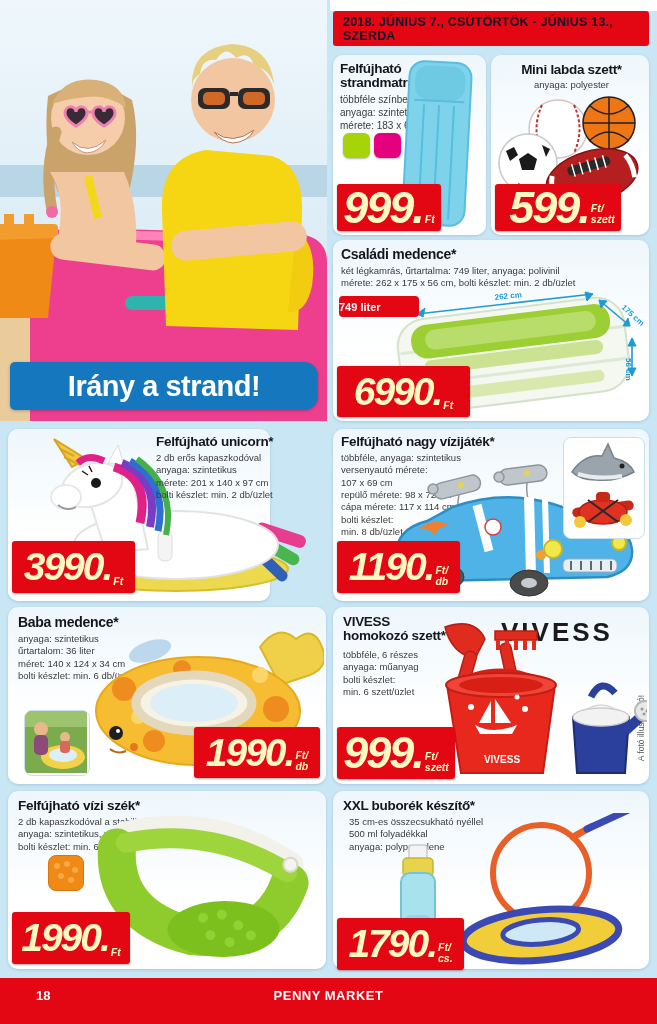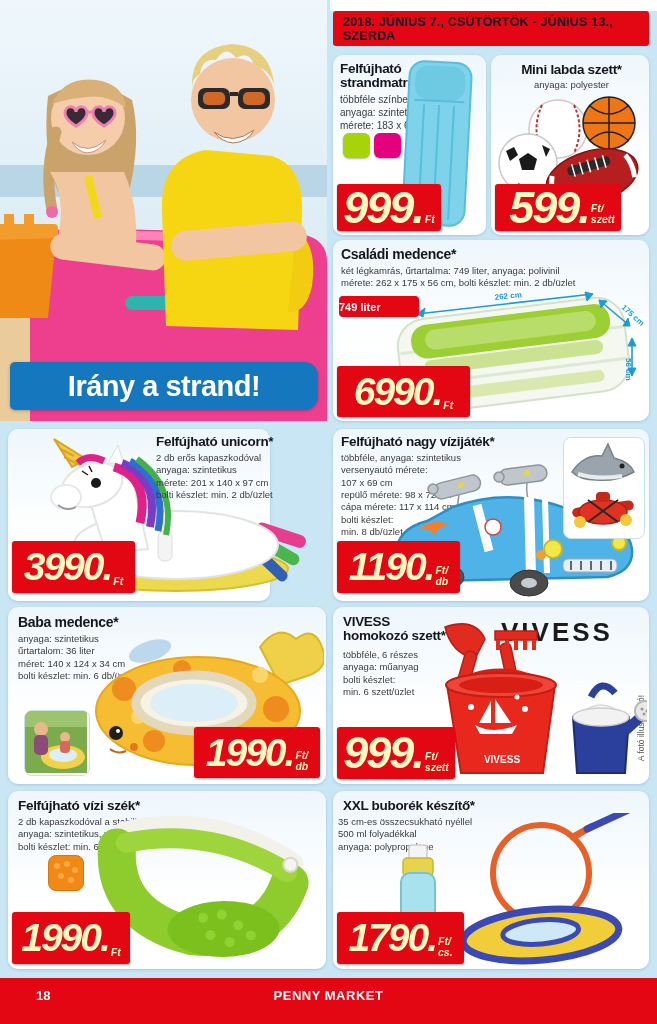--- a/index.html
+++ b/index.html
@@ -459,21 +459,21 @@
     <div class="price" style="left:4px;top:121px;width:118px;height:52px;">
       <span class="price-num num-4">1990.</span>
       <span class="unit">
           <span>Ft</span>
         </span>
     </div>
   </div>
 
   <div class="card" style="left:333px;top:791px;width:316px;height:178px;">
     <div class="p-title" style="left:10px;top:8px;width:220px;">XXL buborék készítő*</div>
-    <div class="p-desc" style="left:5px;top:25px;width:200px;">
+    <div class="p-desc" style="left:16px;top:25px;width:200px;">
       <div>35 cm-es összecsukható nyéllel</div>
       <div>500 ml folyadékkal</div>
       <div>anyaga: polypropylene</div>
     </div>
     <svg class="art" style="left:40px;top:22px;" width="270" height="152" viewBox="0 0 270 152">
       <g>
         <circle cx="168" cy="60" r="48" fill="none" stroke="#e85f28" stroke-width="6"></circle>
         <circle cx="168" cy="108" r="4" fill="#e85f28"></circle>
         <line x1="200" y1="24" x2="218" y2="14" stroke="#e85f28" stroke-width="7" stroke-linecap="round"></line>
         <line x1="214" y1="16" x2="262" y2="-6" stroke="#3a49b4" stroke-width="7" stroke-linecap="round"></line>
@@ -483,21 +483,21 @@
         <rect x="36" y="32" width="18" height="15" rx="3" fill="#f4f4f4" stroke="#cccccc" stroke-width="1.5"></rect>
         <rect x="30" y="45" width="30" height="18" rx="4" fill="#e8d44c" stroke="#ccb42e" stroke-width="1.5"></rect>
         <rect x="28" y="60" width="34" height="86" rx="9" fill="#a8e2ec" stroke="#74c4d6" stroke-width="2"></rect>
         <rect x="31" y="102" width="28" height="41" rx="7" fill="#8fd8e6"></rect>
       </g>
       <g transform="rotate(-5 168 122)">
         <ellipse cx="168" cy="122" rx="78" ry="25" fill="#f2cd3a" stroke="#3a49b4" stroke-width="7"></ellipse>
         <ellipse cx="168" cy="119" rx="38" ry="12" fill="#cfe8f5" stroke="#3a49b4" stroke-width="5"></ellipse>
       </g>
     </svg>
-    <div class="price" style="left:4px;top:121px;width:127px;height:52px;">
+    <div class="price" style="left:4px;top:127px;width:127px;height:52px;">
       <span class="price-num num-4">1790.</span>
       <span class="unit">
         <span>Ft/</span>
         <span>cs.</span>
       </span>
     </div>
   </div>
 
   <div class="footer">
     <span class="pagenum">18</span>

